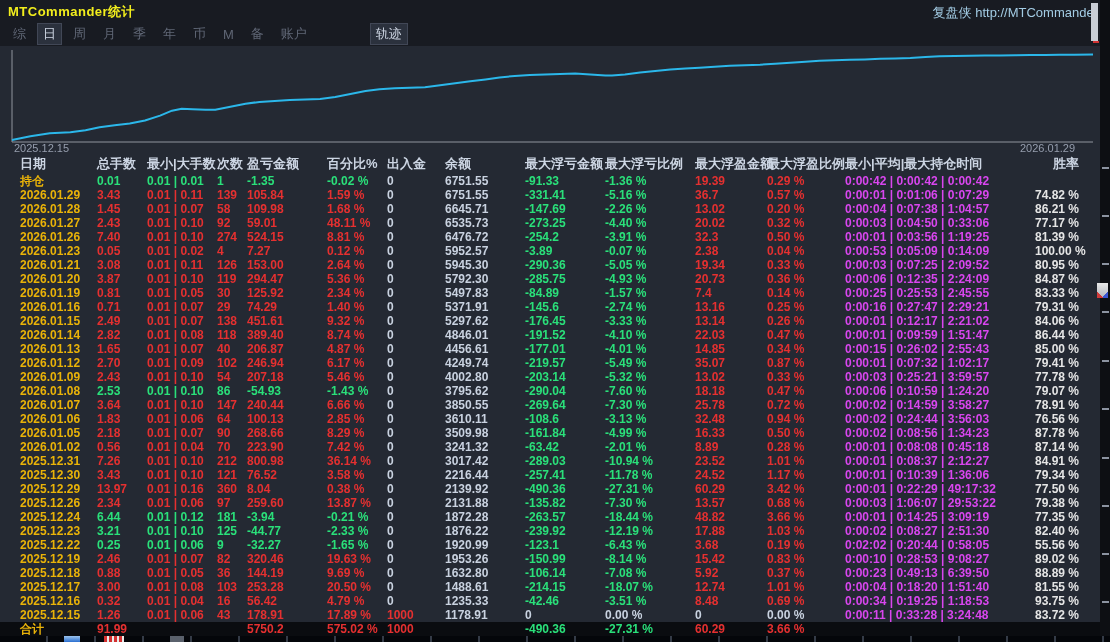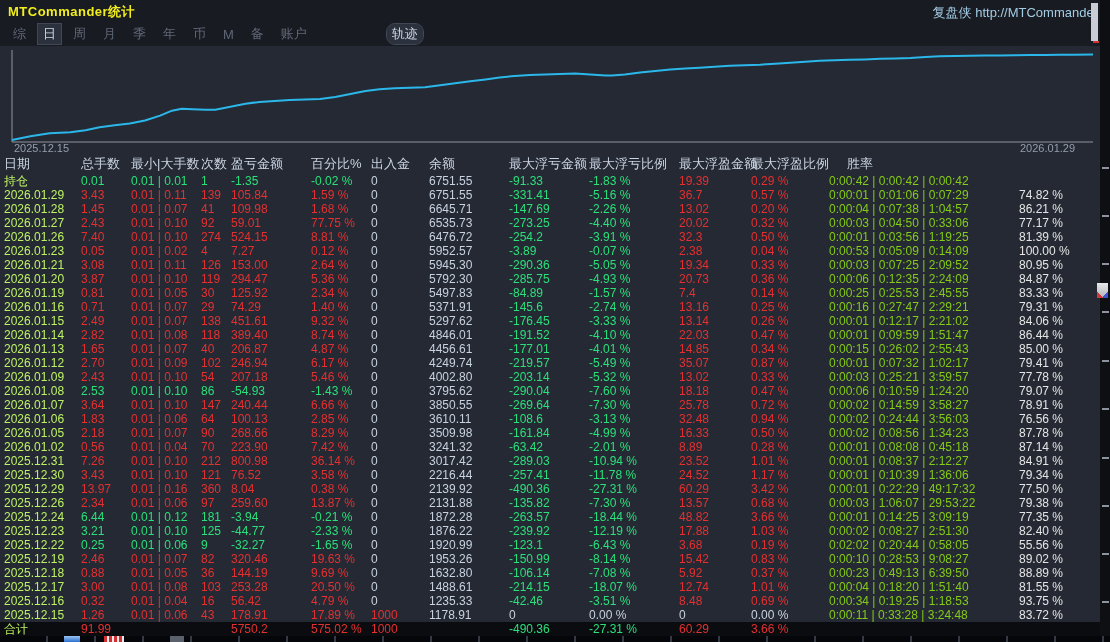--- a/index.html
+++ b/index.html
@@ -9,37 +9,37 @@
     font-family:"Liberation Sans","DejaVu Sans",sans-serif;
     -webkit-font-smoothing:none;
   }
   .window{position:absolute;left:0;top:0;width:1100px;height:642px;background:#242933;}
   .titlebar{position:absolute;left:0;top:0;width:1100px;height:22px;background:#181b22;}
   .title{position:absolute;left:8px;top:3px;color:#f2ee1d;font-size:13px;font-weight:bold;letter-spacing:.5px;white-space:nowrap;}
   .tagline{position:absolute;right:2px;top:4px;color:#a3cce4;font-size:13px;white-space:nowrap;cursor:pointer;}
   .menubar{position:absolute;left:0;top:22px;width:1100px;height:24px;background:#181b22;display:flex;align-items:center;padding-left:8px;box-sizing:border-box;color:#5f6675;font-size:13px;}
   .mi{padding:1px 5px;margin-right:7px;white-space:nowrap;}
   .mi.act{background:#2b313d;color:#cfd7e4;outline:1px solid #414756;}
-  .mi.far{margin-left:68px;border-radius:8px;}
+  .mi.far{margin-left:52px;}
   .chart{position:absolute;left:0;top:46px;width:1100px;height:108px;background:#242933;}
   .chart svg{position:absolute;left:0;top:0;}
   .chart-label{position:absolute;color:#969eae;font-size:11px;white-space:nowrap;}
   .lbl-start{left:14px;top:96px;}
   .lbl-end{left:1020px;top:96px;}
   .table{position:absolute;left:0;top:154px;width:1100px;}
-  .trow{display:grid;grid-template-columns:77px 50px 70px 30px 80px 60px 58px 80px 80px 90px 72px 78px 190px 87px;padding-left:4px;height:14px;line-height:14px;font-size:12px;white-space:nowrap;}
+  .trow{display:grid;grid-template-columns:77px 50px 70px 30px 80px 60px 58px 80px 80px 90px 72px 78px 190px 87px;padding-left:20px;height:14px;line-height:14px;font-size:12px;white-space:nowrap;font-weight:bold;}
   .trow .cell{overflow:visible;}
   .thead{height:20px;line-height:20px;color:#ccd5e3;font-size:13px;}
   .thead .cell:last-child{padding-left:18px;}
   .total{background:#0a0c10;height:15px;line-height:15px;}
-  .c-date{color:#bef264}
+  .c-date{color:#eab308}
   .c-r{color:#e53030}
   .c-g{color:#2ae07a}
   .c-w{color:#c9d2e0}
-  .c-t{color:#84cc16}
+  .c-t{color:#d946ef}
   .c-wr{color:#e5e5e5}
   .bottombar{position:absolute;left:0;top:636px;width:1110px;height:6px;background:#04060a;
     background-image:repeating-linear-gradient(90deg,transparent 0 46px,#343b47 46px 48px);}
   .bicon{position:absolute;top:0;height:6px;}
   .bicon.b1{left:64px;width:16px;background:linear-gradient(#9cc4ee,#2a6fd0);}
   .bicon.b2{left:104px;width:20px;background:repeating-linear-gradient(90deg,#d23030 0 3px,#e9e9e9 3px 5px);}
   .bicon.b3{left:170px;width:14px;background:#5a616c;}
   .rightedge{position:absolute;left:1100px;top:0;width:10px;height:642px;background:#0d0f13;}
   .dash{position:absolute;left:2px;width:7px;height:2px;background:#8b93a0;}
   .re-icon{position:absolute;left:-3px;top:283px;width:11px;height:15px;
@@ -91,34 +91,35 @@
         <span class="cell">最小|大手数</span>
         <span class="cell">次数</span>
         <span class="cell">盈亏金额</span>
         <span class="cell">百分比%</span>
         <span class="cell">出入金</span>
         <span class="cell">余额</span>
         <span class="cell">最大浮亏金额</span>
         <span class="cell">最大浮亏比例</span>
         <span class="cell">最大浮盈金额</span>
         <span class="cell">最大浮盈比例</span>
+        <span class="cell">最小|平均|最大持仓时间</span>
         <span class="cell">胜率</span>
       </div>
     <div id="tbody">
         <div class="trow">
           <span class="cell c-date">持仓</span>
           <span class="cell c-g">0.01</span>
           <span class="cell c-g">0.01 | 0.01</span>
           <span class="cell c-g">1</span>
           <span class="cell c-g">-1.35</span>
           <span class="cell c-g">-0.02 %</span>
           <span class="cell c-w">0</span>
           <span class="cell c-w">6751.55</span>
           <span class="cell c-g">-91.33</span>
-          <span class="cell c-g">-1.83 %</span>
+          <span class="cell c-g">-1.36 %</span>
           <span class="cell c-r">19.39</span>
           <span class="cell c-r">0.29 %</span>
           <span class="cell c-t">0:00:42 | 0:00:42 | 0:00:42</span>
           <span class="cell c-wr"></span>
         </div>
         <div class="trow">
           <span class="cell c-date">2026.01.29</span>
           <span class="cell c-r">3.43</span>
           <span class="cell c-r">0.01 | 0.11</span>
           <span class="cell c-r">139</span>
@@ -130,39 +131,39 @@
           <span class="cell c-g">-5.16 %</span>
           <span class="cell c-r">36.7</span>
           <span class="cell c-r">0.57 %</span>
           <span class="cell c-t">0:00:01 | 0:01:06 | 0:07:29</span>
           <span class="cell c-wr">74.82 %</span>
         </div>
         <div class="trow">
           <span class="cell c-date">2026.01.28</span>
           <span class="cell c-r">1.45</span>
           <span class="cell c-r">0.01 | 0.07</span>
-          <span class="cell c-r">41</span>
+          <span class="cell c-r">58</span>
           <span class="cell c-r">109.98</span>
           <span class="cell c-r">1.68 %</span>
           <span class="cell c-w">0</span>
           <span class="cell c-w">6645.71</span>
           <span class="cell c-g">-147.69</span>
           <span class="cell c-g">-2.26 %</span>
           <span class="cell c-r">13.02</span>
           <span class="cell c-r">0.20 %</span>
           <span class="cell c-t">0:00:04 | 0:07:38 | 1:04:57</span>
           <span class="cell c-wr">86.21 %</span>
         </div>
         <div class="trow">
           <span class="cell c-date">2026.01.27</span>
           <span class="cell c-r">2.43</span>
           <span class="cell c-r">0.01 | 0.10</span>
           <span class="cell c-r">92</span>
           <span class="cell c-r">59.01</span>
-          <span class="cell c-r">77.75 %</span>
+          <span class="cell c-r">48.11 %</span>
           <span class="cell c-w">0</span>
           <span class="cell c-w">6535.73</span>
           <span class="cell c-g">-273.25</span>
           <span class="cell c-g">-4.40 %</span>
           <span class="cell c-r">20.02</span>
           <span class="cell c-r">0.32 %</span>
           <span class="cell c-t">0:00:03 | 0:04:50 | 0:33:06</span>
           <span class="cell c-wr">77.17 %</span>
         </div>
         <div class="trow">

